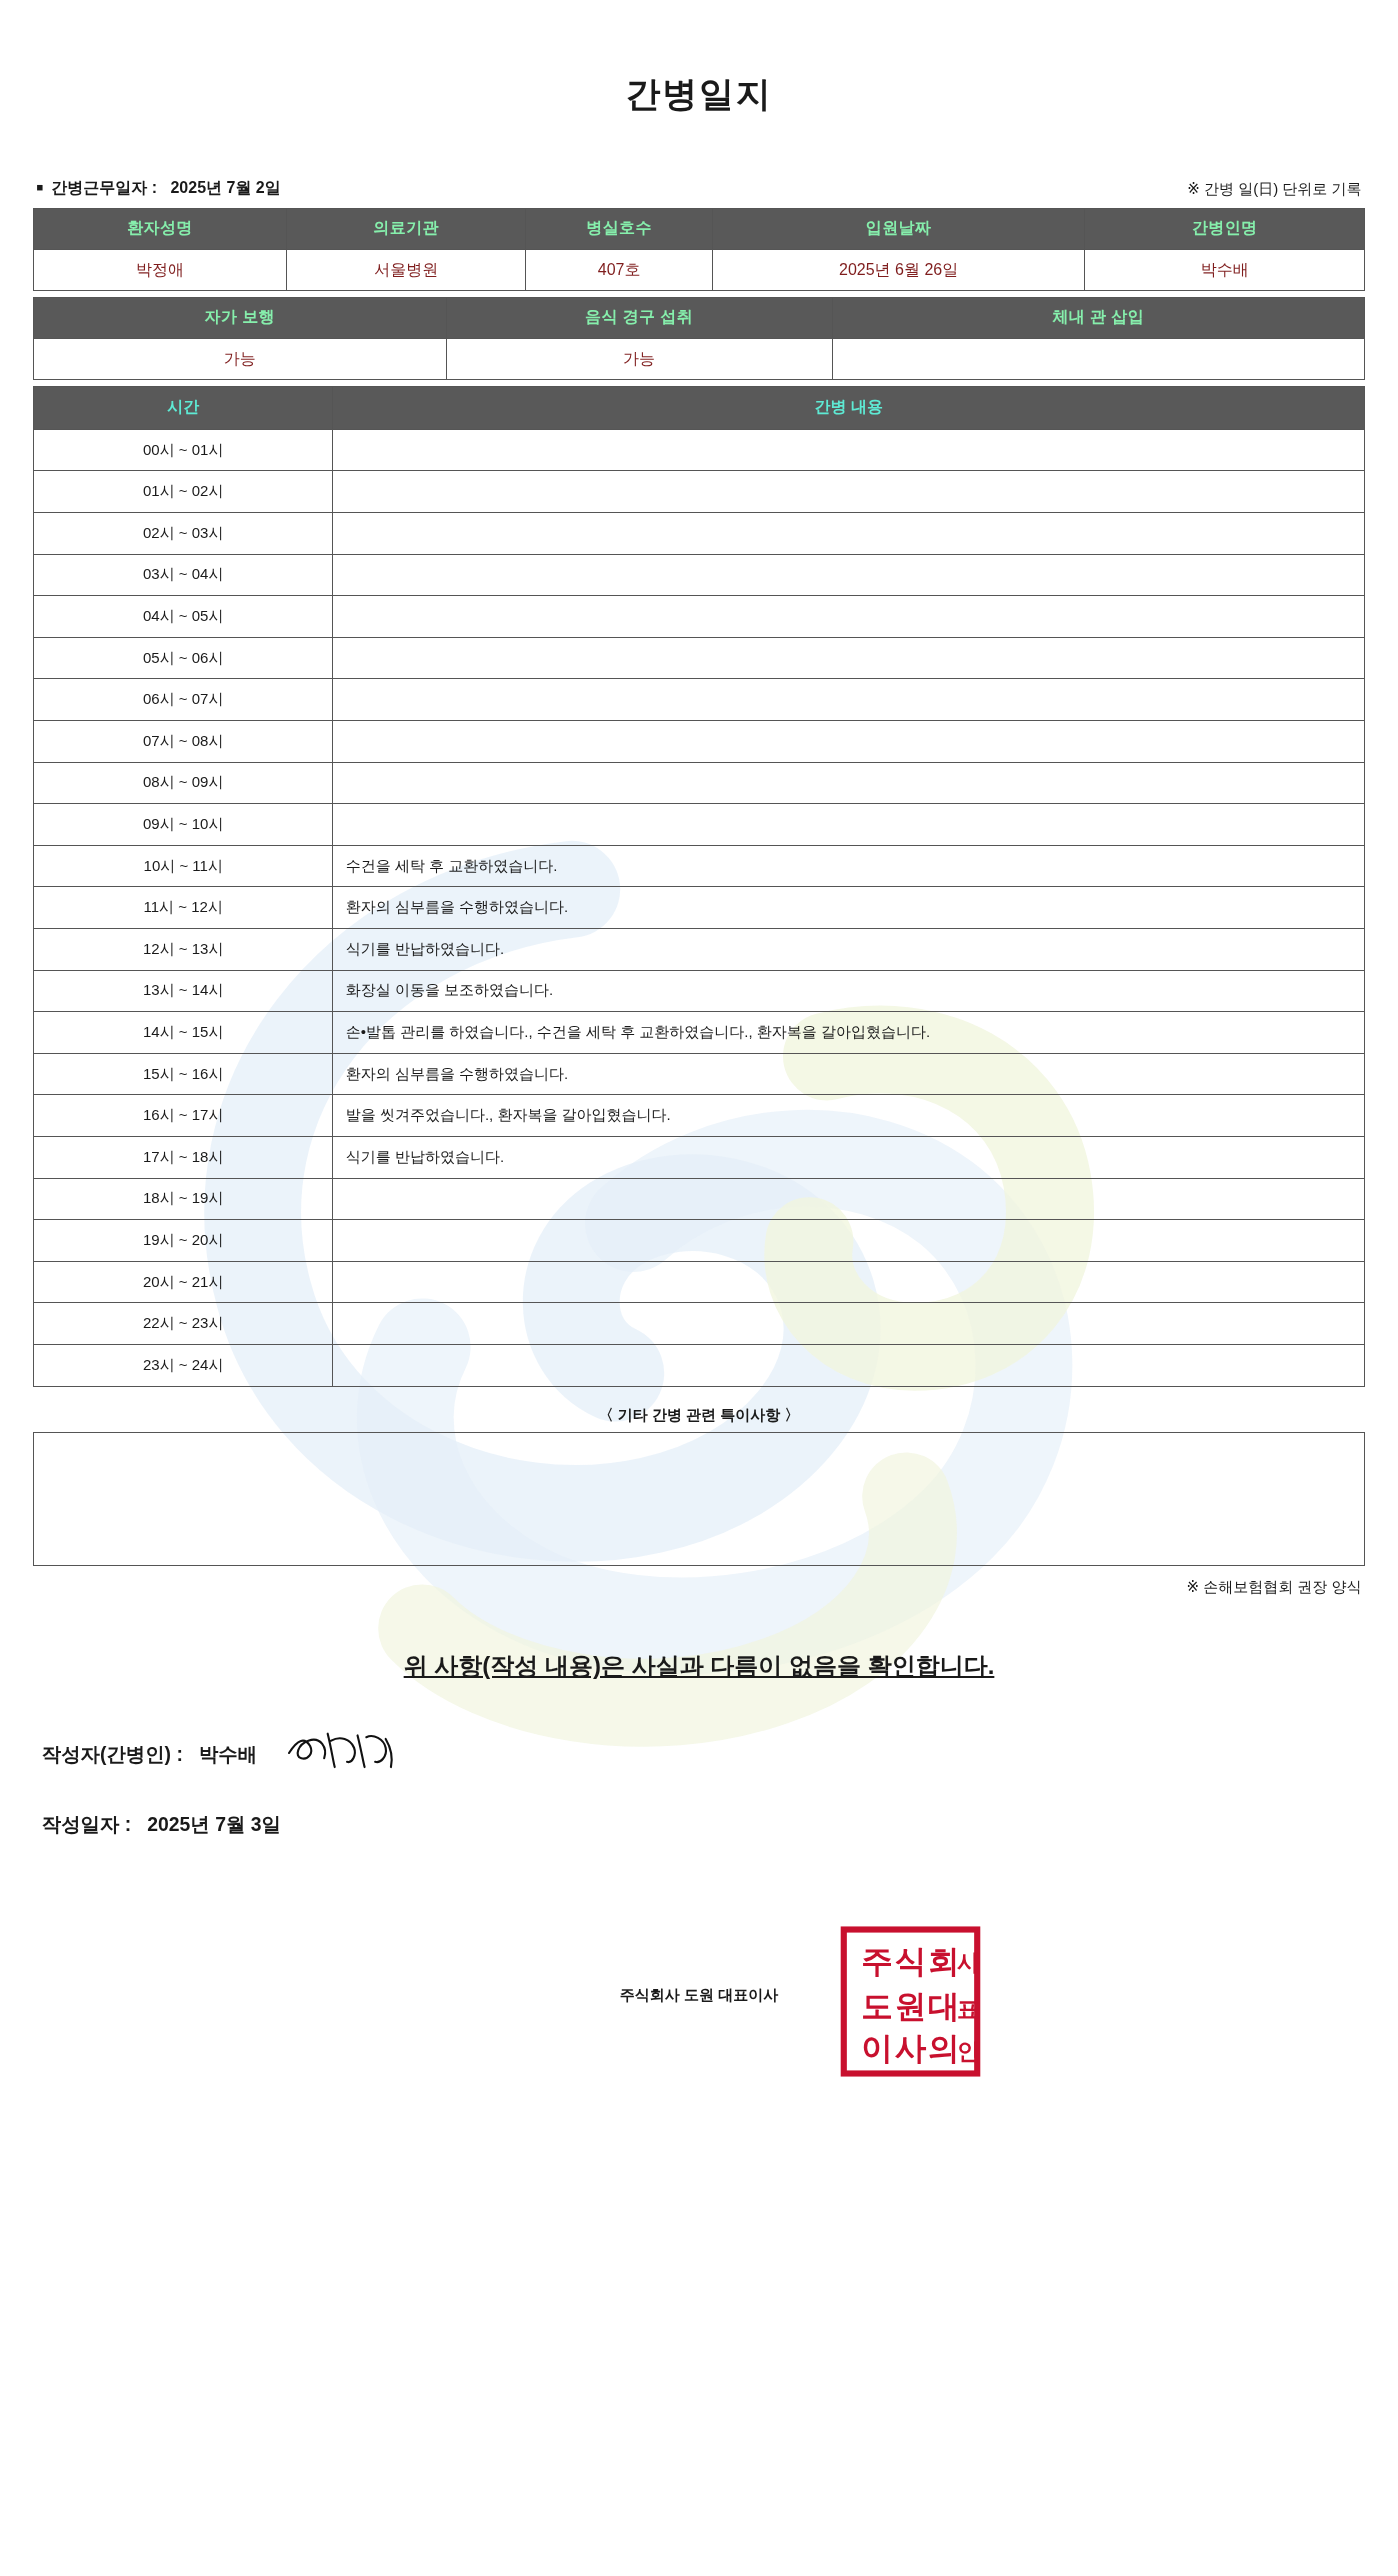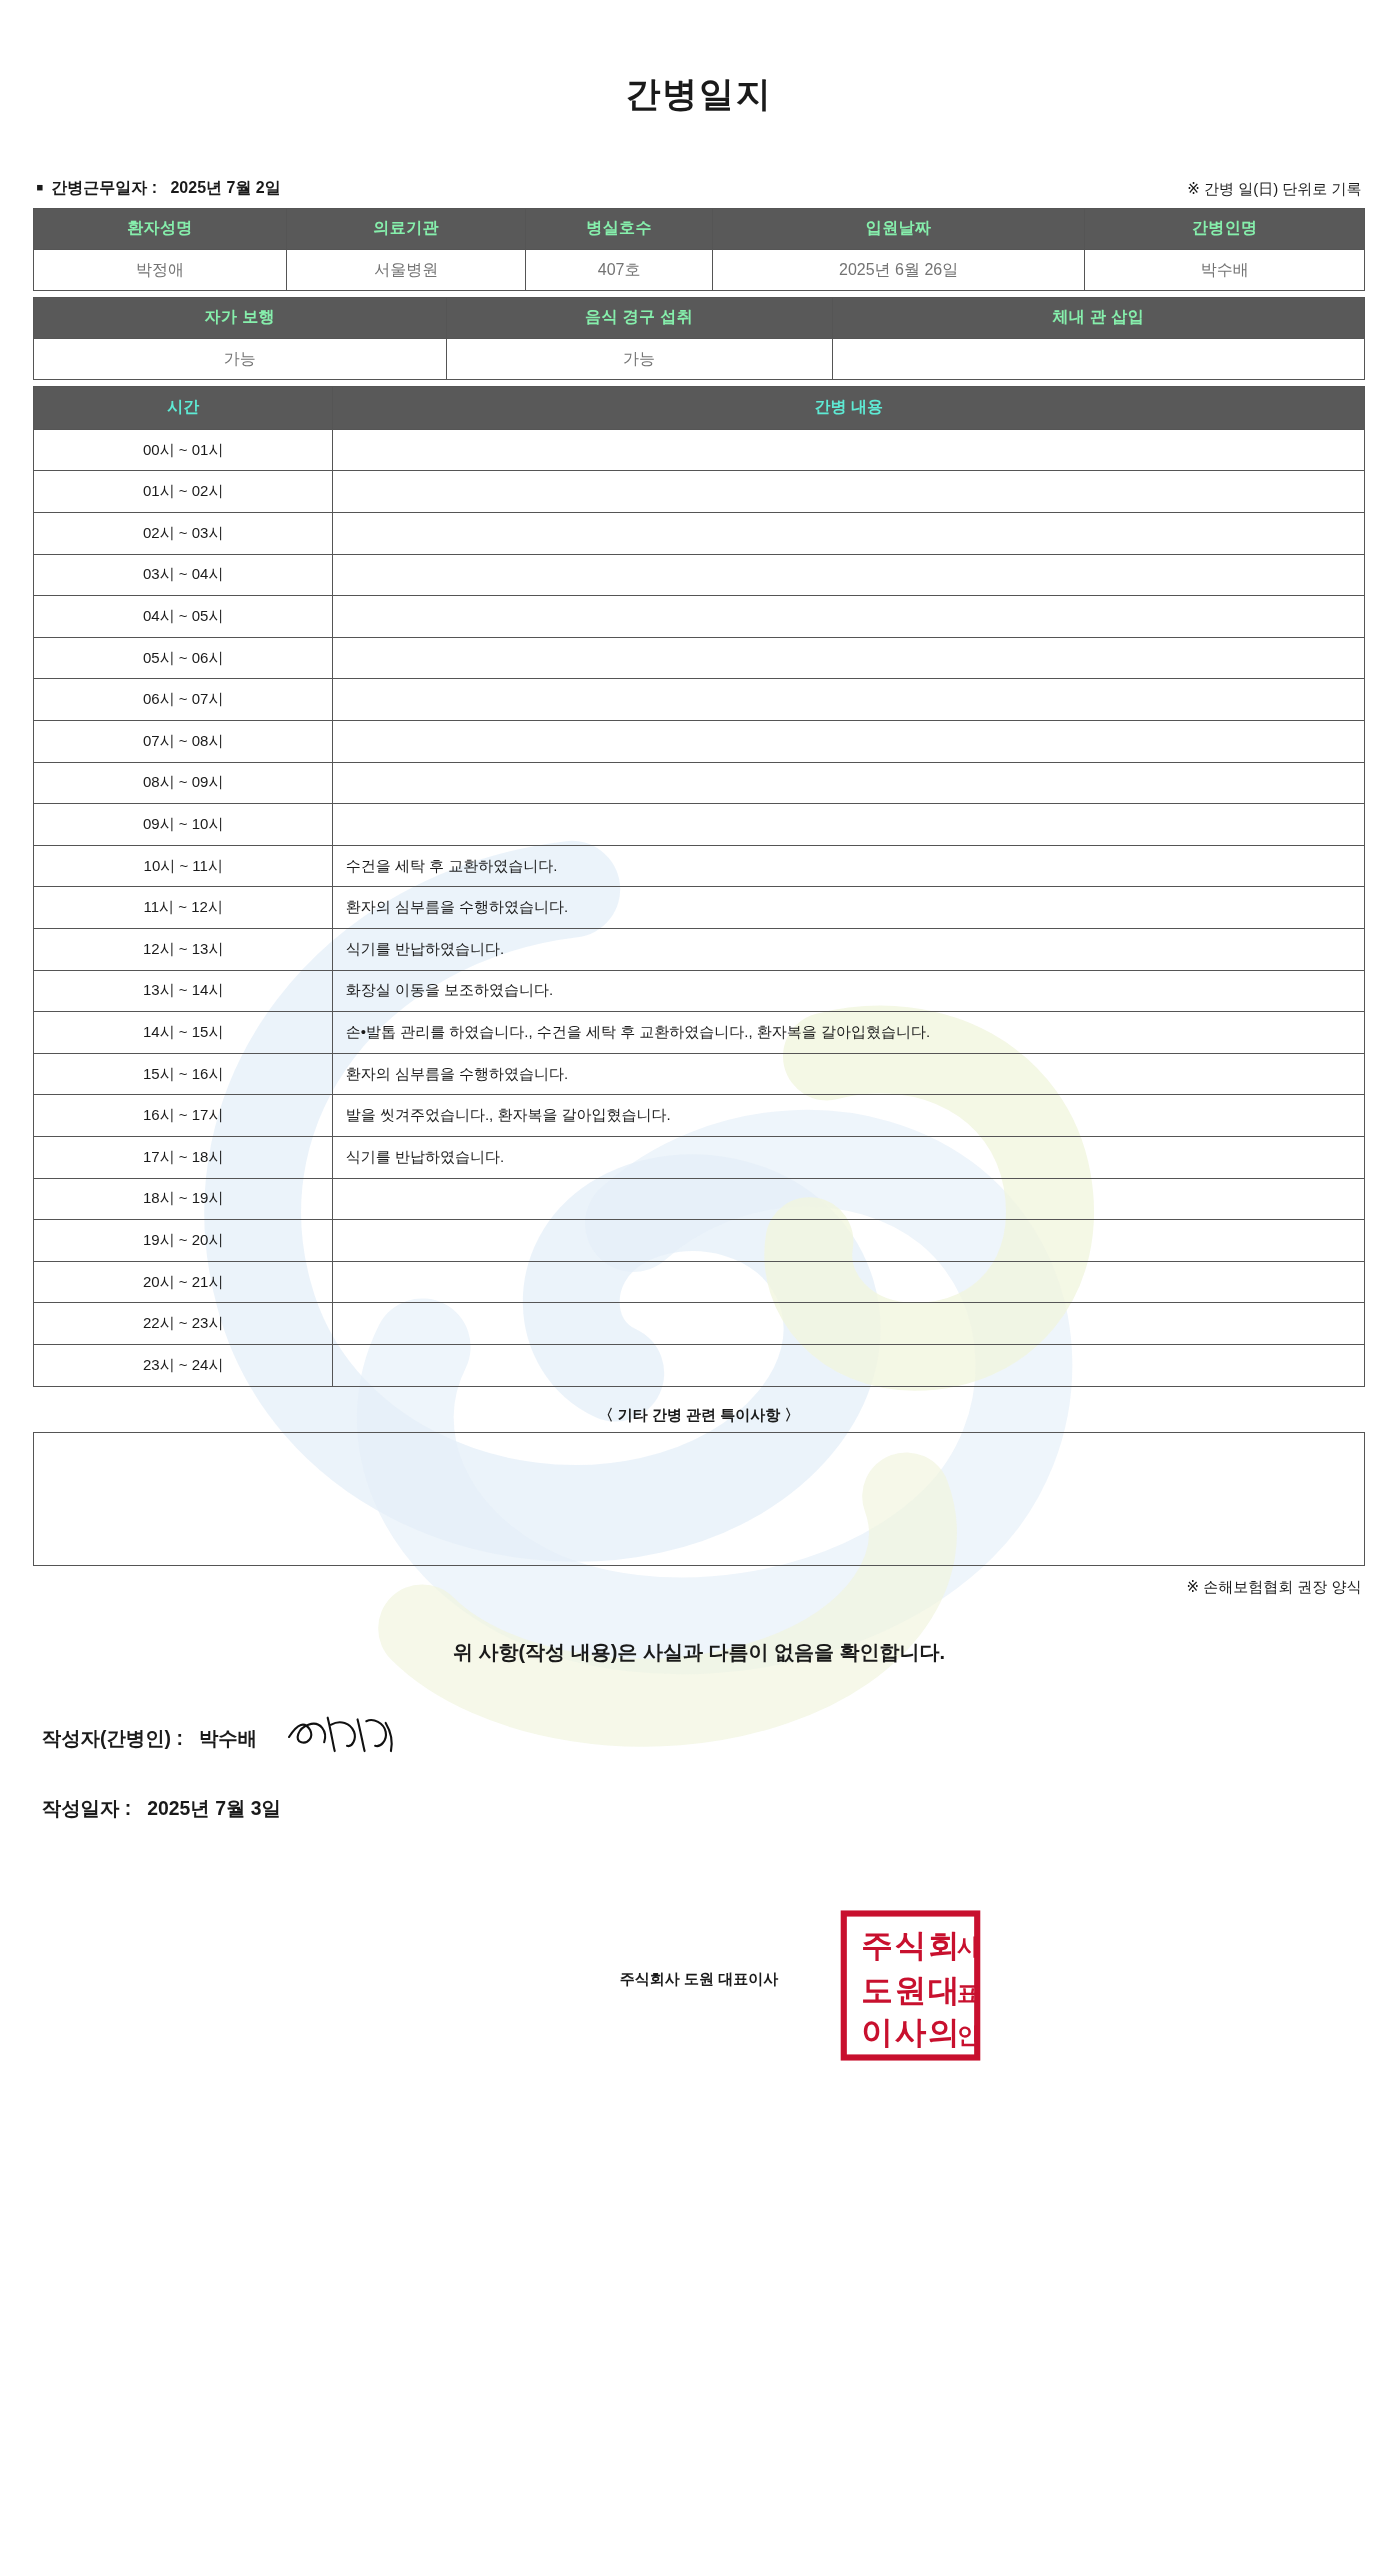--- a/index.html
+++ b/index.html
@@ -75,21 +75,21 @@
     padding: 9.7px 5.3px;
   }
   table.grid th {
     background: #595959;
     color: #86efac;
     font-weight: bold;
     letter-spacing: 0.4px;
   }
   table.grid td {
     background: #ffffff;
-    color: #737373;
+    color: #7f1d1d;
   }
   .spacer-6 { height: 5.3px; }
   .time-table {
     width: 100%;
     border-collapse: collapse;
     table-layout: fixed;
     margin-top: 5.3px;
   }
   .time-table th {
     background: #595959;
@@ -128,23 +128,24 @@
     background: transparent;
   }
   .assoc-note {
     text-align: right;
     font-size: 15px;
     margin-top: 12.3px;
     padding-right: 3.5px;
   }
   .confirm-line {
     text-align: center;
-    font-size: 20px;
-    font-weight: bold;
-    margin-top: 42px;
+    font-size: 24px;
+    font-weight: bold;
+    margin-top: 53px;
+    text-decoration: underline;
   }
   .sign-block {
     margin-top: 46px;
     padding-left: 8.8px;
     font-size: 19.4px;
   }
   .sign-row {
     display: flex;
     align-items: center;
     margin-bottom: 30px;

